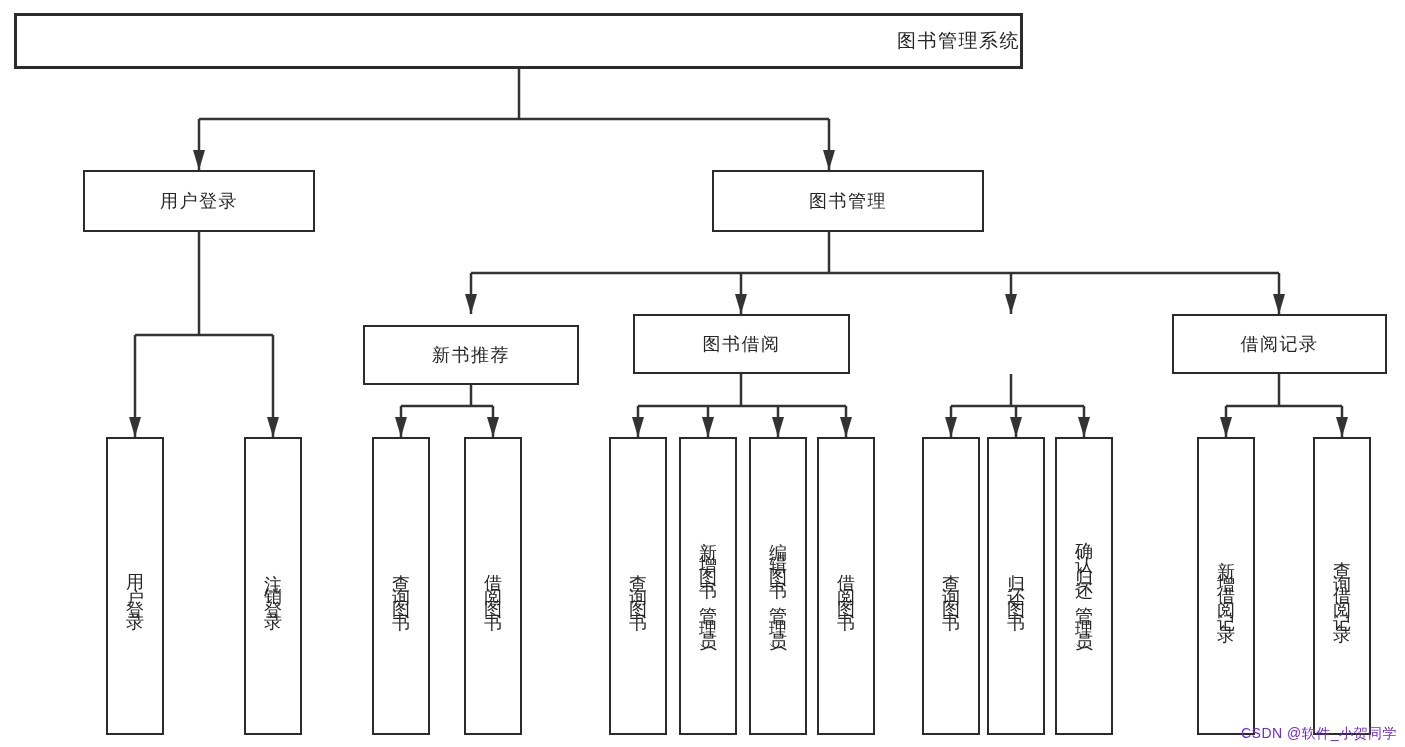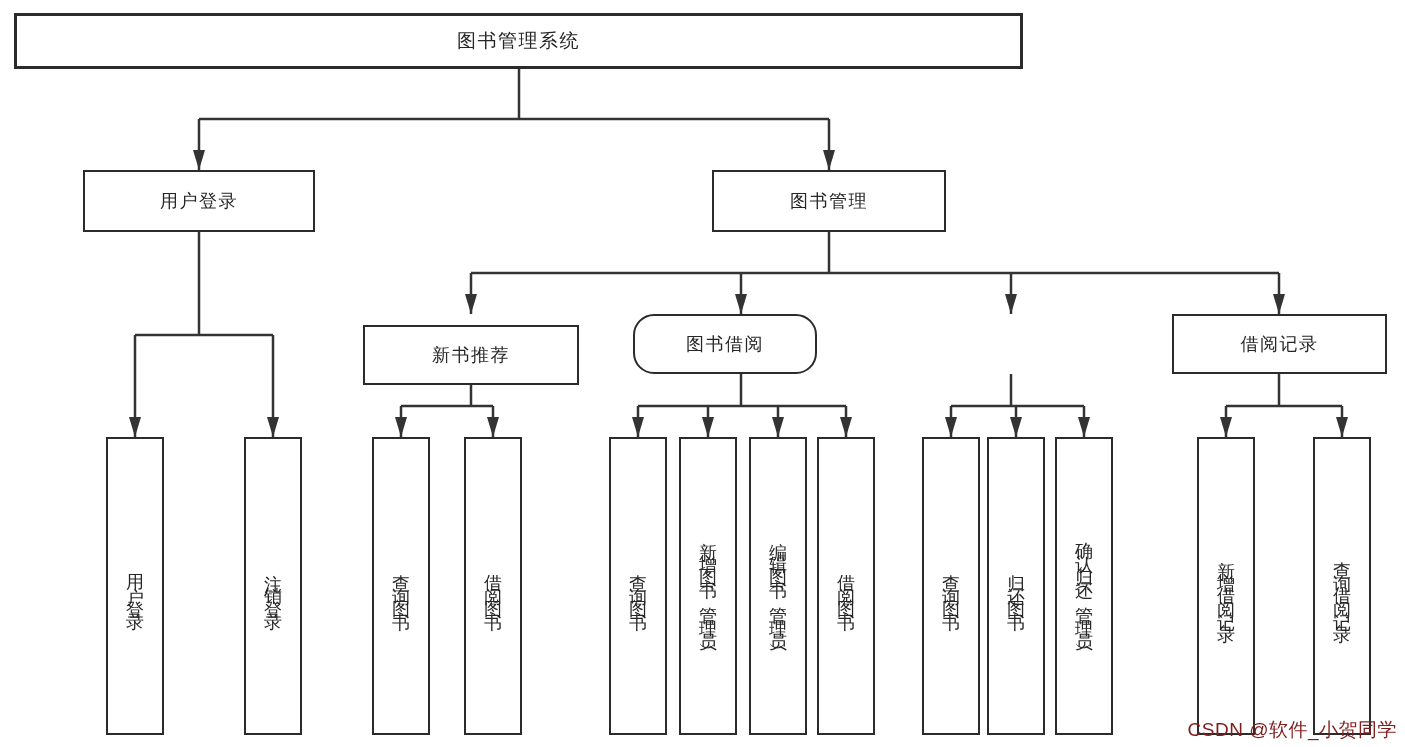--- a/index.html
+++ b/index.html
@@ -12,42 +12,42 @@
   }
   #wires{position:absolute;left:0;top:0;width:1405px;height:747px;}
   .hbox{
     position:absolute;
     box-sizing:border-box;
     background:#ffffff;
     border:2px solid #2b2b2b;
     display:flex;align-items:center;justify-content:center;
     font-size:18px;color:#262626;letter-spacing:1.5px;
   }
-  .root{border-width:3px;font-size:19px;}
+  .root{border-width:3px;font-size:19px;justify-content:flex-end;}
   .vbox{
     position:absolute;
     box-sizing:border-box;
     top:437px;height:298px;width:58px;
     background:#ffffff;
     border:2px solid #2b2b2b;
     display:flex;align-items:center;justify-content:center;
     font-size:18px;color:#262626;
   }
   .vbox span{
     writing-mode:vertical-rl;
     text-orientation:mixed;
     letter-spacing:13px;
     line-height:1;
     white-space:nowrap;
   }
   .watermark{
     position:absolute;
     right:8px;bottom:4px;
-    font-size:19px;
-    color:#7f1d1d;
+    font-size:14px;
+    color:#6d28d9;
     letter-spacing:0.5px;
   }
 </style>
 </head>
 <body>
 
 <div id="canvas">
 
   <svg id="wires" viewBox="0 0 1405 747" xmlns="http://www.w3.org/2000/svg">
     <defs>
@@ -104,28 +104,28 @@
     </g>
   </svg>
 
   <div class="hbox root" style="left:14px;top:13px;width:1009px;height:56px;">
     <span>图书管理系统</span>
   </div>
 
   <div class="hbox" style="left:83px;top:170px;width:232px;height:62px;">
     <span>用户登录</span>
   </div>
-  <div class="hbox" style="left:712px;top:170px;width:234px;height:62px;">
+  <div class="hbox" style="left:712px;top:170px;width:272px;height:62px;">
     <span>图书管理</span>
   </div>
 
   <div class="hbox" style="left:363px;top:325px;width:216px;height:60px;">
     <span>新书推荐</span>
   </div>
-  <div class="hbox" style="left:633px;top:314px;width:184px;height:60px;border-radius:21px;">
+  <div class="hbox" style="left:633px;top:314px;width:217px;height:60px;">
     <span>图书借阅</span>
   </div>
   <div class="hbox" style="left:1172px;top:314px;width:215px;height:60px;font-family:Liberation Serif, serif;">
     <span>借阅记录</span>
   </div>
 
   <div class="vbox" style="left:106px;">
     <span>用户登录</span>
   </div>
   <div class="vbox" style="left:244px;">

